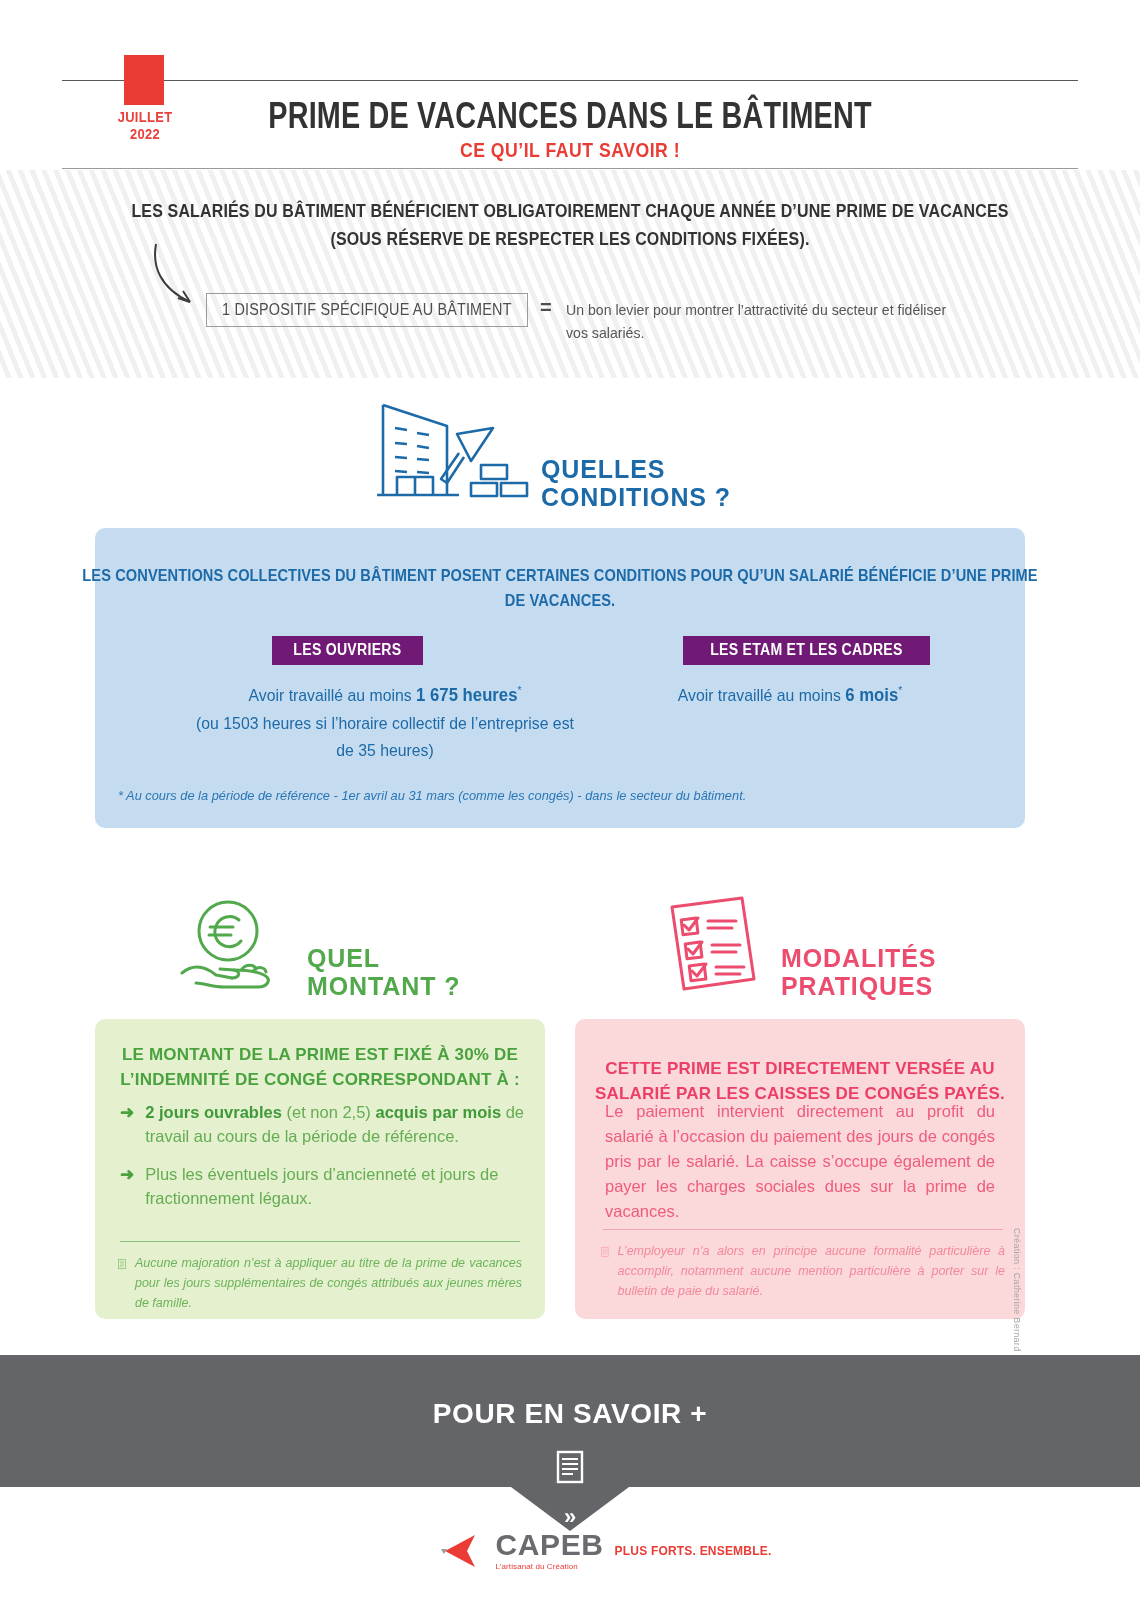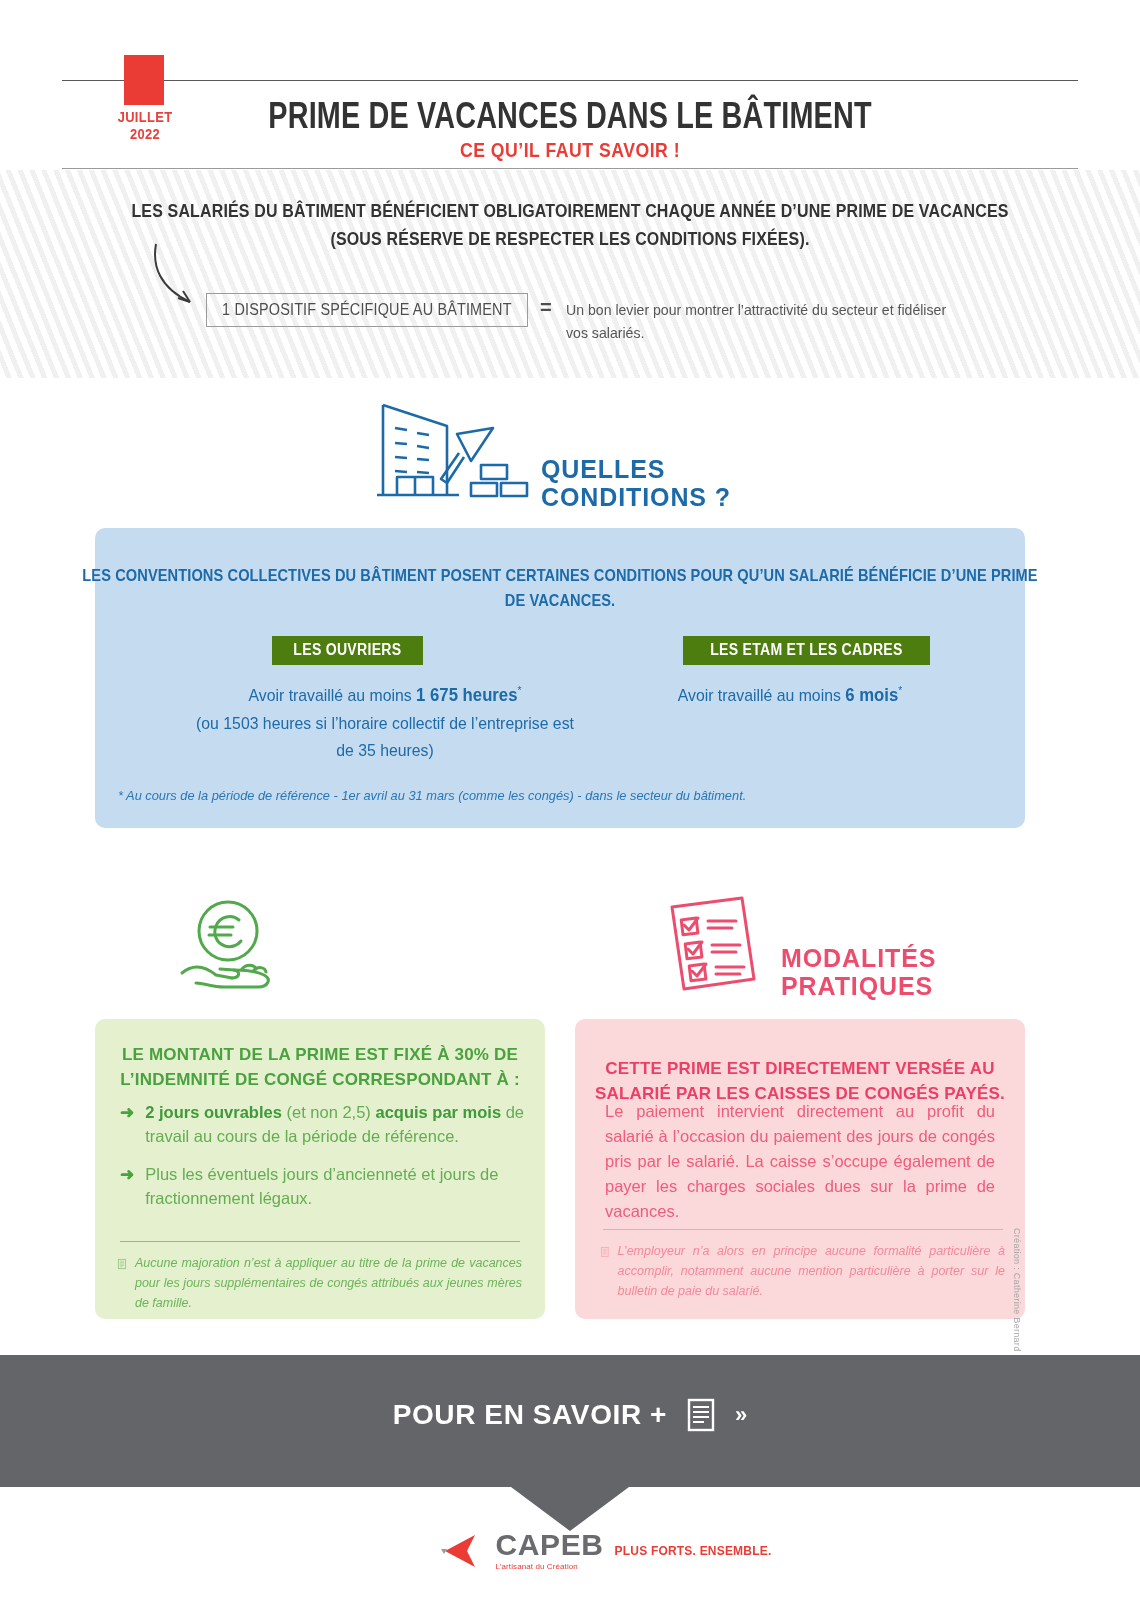--- a/index.html
+++ b/index.html
@@ -89,21 +89,21 @@
   .panel-green{left:95px;top:1019px;width:450px;height:300px;background:#e4f0ce;}
   .panel-pink{left:575px;top:1019px;width:450px;height:300px;background:#fbd8d9;}
 
   .blue-lead{
     position:absolute;left:0;top:564px;width:1120px;text-align:center;
     color:#1d6aa8;font-size:17px;font-weight:700;line-height:1.45;
     letter-spacing:.1px;transform:scaleX(.86);transform-origin:center top;
   }
 
   .badge{
-    position:absolute;background:#4d7c0f;color:#ffffff;
+    position:absolute;background:#701a75;color:#ffffff;
     font-size:16px;font-weight:700;letter-spacing:.3px;
     padding:5px 14px 6px 14px;white-space:nowrap;
   }
   .badge span{display:inline-block;transform:scaleX(.88);transform-origin:center;}
   .badge-ouvriers{left:272px;top:636px;}
   .badge-etam{left:683px;top:636px;}
 
   .cond-col{
     position:absolute;color:#1d6aa8;text-align:center;
     font-size:17px;line-height:1.6;font-weight:400;
@@ -153,21 +153,21 @@
 
   
   .footer-bar{position:absolute;left:0;top:1355px;width:1140px;height:132px;background:#646569;}
   .footer-notch{
     position:absolute;left:511px;top:1487px;width:0;height:0;
     border-left:59px solid transparent;border-right:59px solid transparent;
     border-top:44px solid #646569;
   }
   .footer-inner{
     position:absolute;left:0;top:1398px;width:1140px;
-    display:flex;align-items:center;justify-content:center;gap:20px;
+    display:flex;align-items:center;justify-content:center;gap:20px;flex-direction:column;
   }
   .footer-text{color:#ffffff;font-size:28px;font-weight:700;letter-spacing:.6px;}
   .footer-chev{color:#ffffff;font-size:22px;font-weight:700;}
 
   .logo-wrap{position:absolute;left:0;top:1530px;width:1140px;
     display:flex;align-items:center;justify-content:center;gap:11px;padding-left:36px;}
   .capeb-word{color:#6a6b6e;font-size:30px;font-weight:700;letter-spacing:.6px;line-height:1;}
   .capeb-sub{color:#ea3b35;font-size:8px;font-weight:400;letter-spacing:.1px;line-height:1;margin-top:3px;}
   .tagline{color:#ea3b35;font-size:12px;font-weight:700;letter-spacing:.2px;}
 
@@ -253,20 +253,22 @@
       <circle cx="52" cy="38" r="29"></circle>
       <path d="M63 27 C 56 21, 44 23, 40 33 C 37 41, 40 50, 49 53 C 56 55, 62 52, 65 48"></path>
       <path d="M34 34 L57 34 M33 42 L55 42"></path>
       <path d="M6 80 C 18 70, 30 74, 40 82 L56 85"></path>
       <path d="M56 85 C 64 85, 65 78, 58 77 L44 76"></path>
       <path d="M58 77 C 70 77, 82 79, 88 82 C 96 86, 92 94, 82 94 L48 94 C 36 94, 28 90, 20 90"></path>
       <path d="M66 76 C 70 71, 78 71, 80 76"></path>
       <path d="M78 77 C 82 73, 89 74, 90 79"></path>
     </g>
   </svg>
+  <div class="sec-title sec-green">QUEL
+MONTANT ?</div>
 
   <div class="panel panel-green"></div>
   <div class="pnl-head green-head">LE MONTANT DE LA PRIME EST FIXÉ À 30% DE L’INDEMNITÉ DE CONGÉ CORRESPONDANT À :</div>
 
   <div class="bullets">
     <div class="bullet">
       <span class="arw">➜</span>
       <span class="btxt"><b>2 jours ouvrables</b><span> (et non 2,5) </span><b>acquis par mois</b><span> de travail au cours de la période de référence.</span></span>
     </div>
     <div class="bullet">

